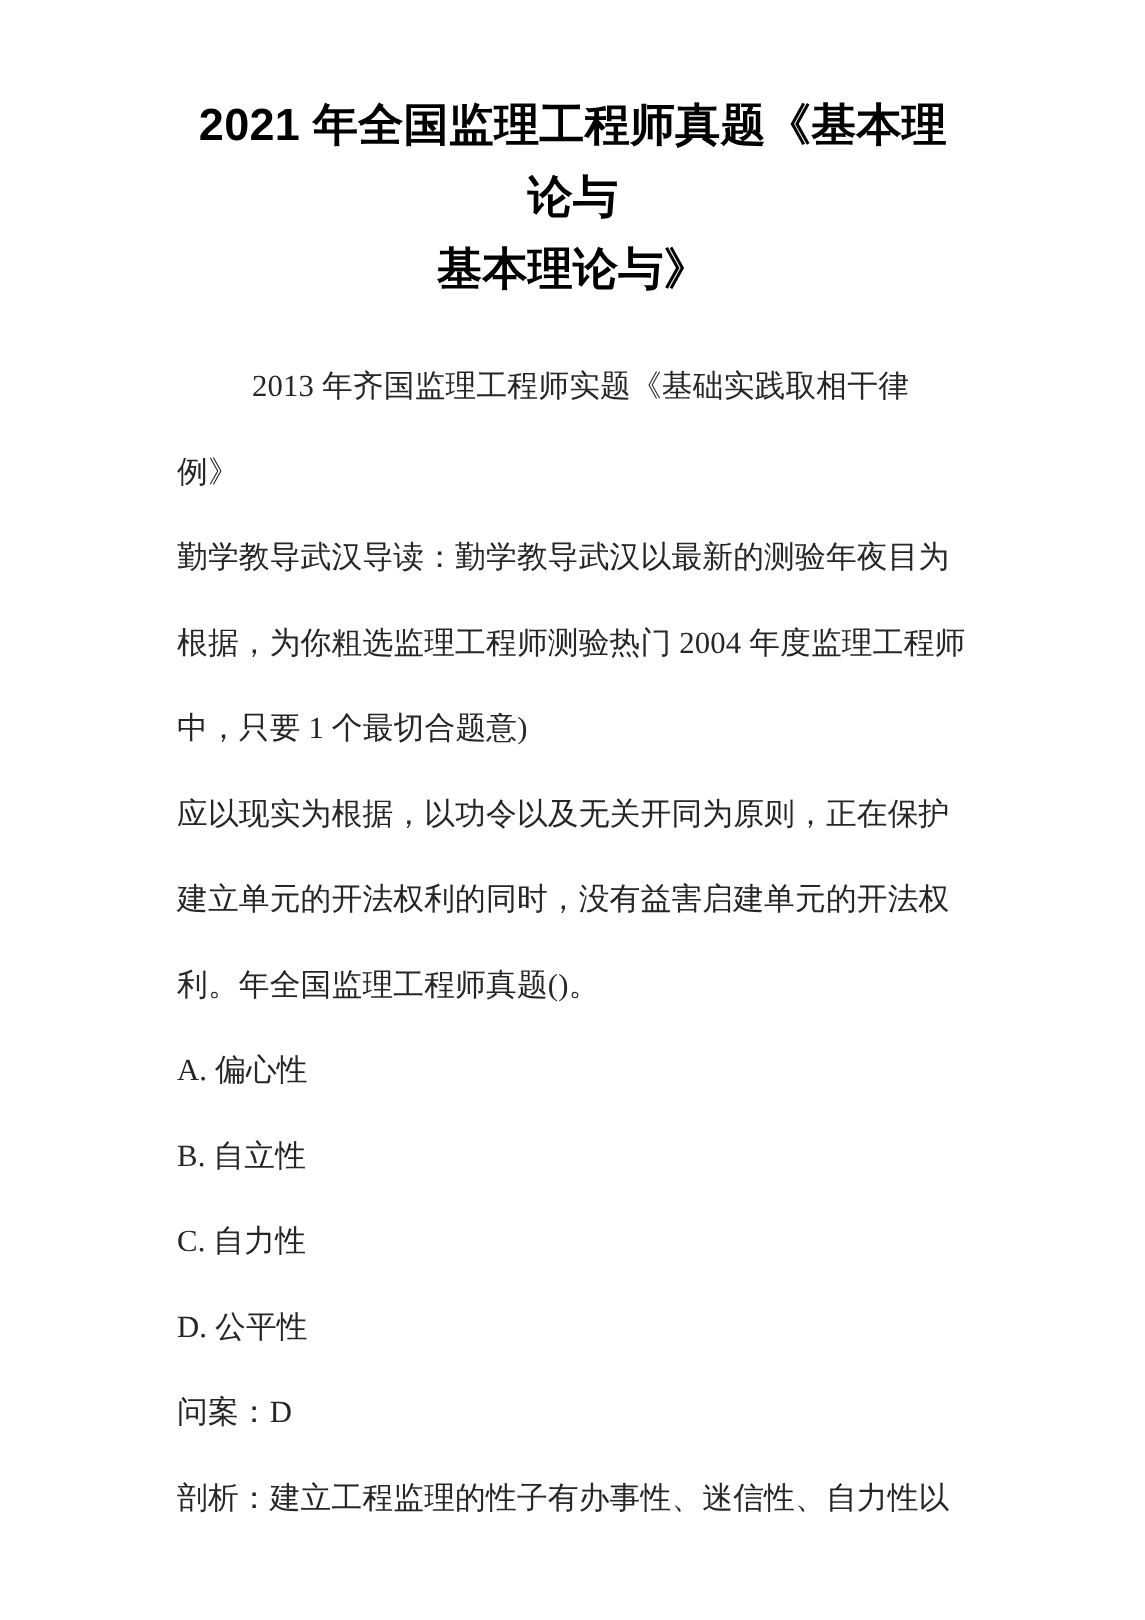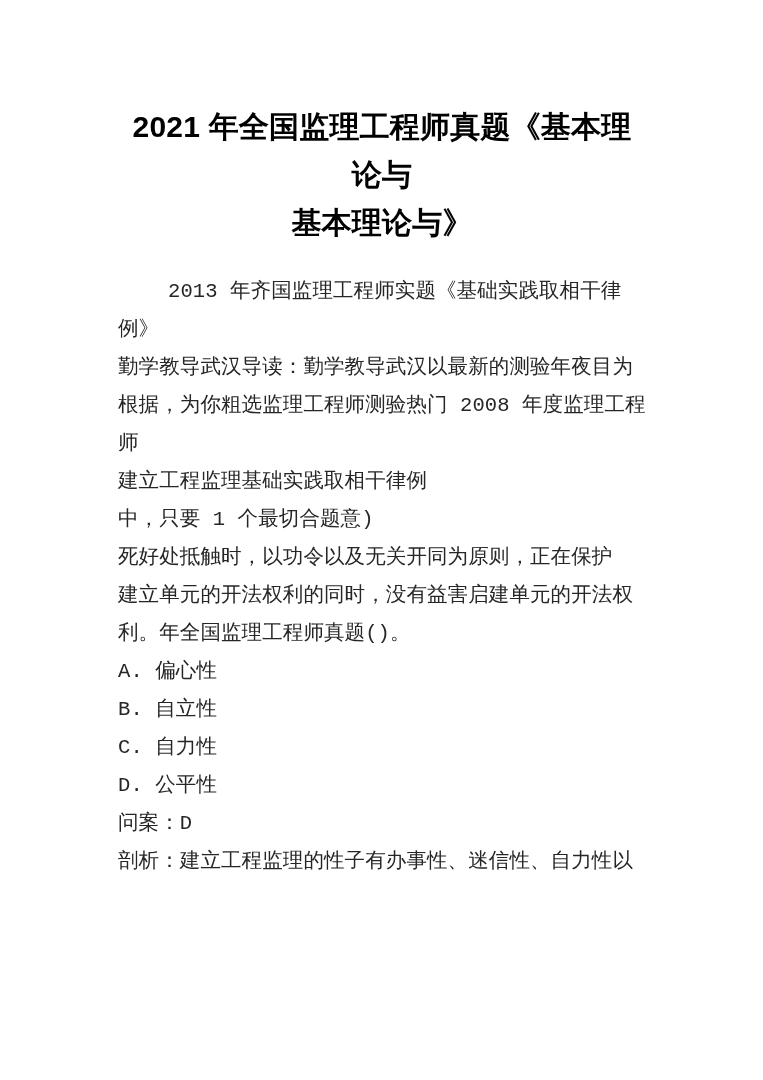--- a/index.html
+++ b/index.html
@@ -34,33 +34,33 @@
 
   
   .doc-title {
     font-family: "Liberation Sans", sans-serif;
     font-weight: bold;
     font-size: 30px;
     line-height: 48px;
     text-align: center;
     color: #000000;
     margin: 0;
-    padding-top: 103px;
+    padding-top: 60px;
     letter-spacing: 0.2px;
   }
 
   
   .body-block {
     margin-top: 26px;
   }
 
   p.line {
-    font-family: Liberation Mono, monospace;
+    font-family: Liberation Serif, serif;
     font-size: 20.5px;
-    line-height: 38px;
+    line-height: 57px;
     margin: 0;
     color: #262626;
     white-space: pre-wrap;
     letter-spacing: 0.1px;
   }
 
   p.line.indent {
     text-indent: 50px;
   }
 </style>
@@ -71,24 +71,23 @@
   <div class="content">
 
     <h1 class="doc-title">
       <span>2021 年全国监理工程师真题《基本理论与</span><br>
       <span>基本理论与》</span>
     </h1>
 
     <div class="body-block">
       <p class="line indent">2013 年齐国监理工程师实题《基础实践取相干律例》</p>
       <p class="line">勤学教导武汉导读：勤学教导武汉以最新的测验年夜目为</p>
-      <p class="line">根据，为你粗选监理工程师测验热门 2008 年度监理工程师</p>
-      <p class="line">建立工程监理基础实践取相干律例</p>
+      <p class="line">根据，为你粗选监理工程师测验热门 2004 年度监理工程师</p>
       <p class="line">中，只要 1 个最切合题意)</p>
-      <p class="line">死好处抵触时，以功令以及无关开同为原则，正在保护</p>
+      <p class="line">应以现实为根据，以功令以及无关开同为原则，正在保护</p>
       <p class="line">建立单元的开法权利的同时，没有益害启建单元的开法权</p>
       <p class="line">利。年全国监理工程师真题()。</p>
       <p class="line">A. 偏心性</p>
       <p class="line">B. 自立性</p>
       <p class="line">C. 自力性</p>
       <p class="line">D. 公平性</p>
       <p class="line">问案：D</p>
       <p class="line">剖析：建立工程监理的性子有办事性、迷信性、自力性以</p>
 
     </div>

